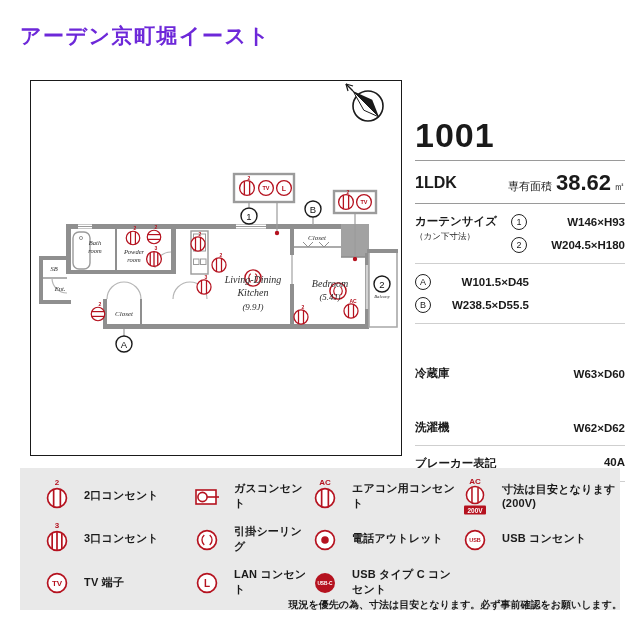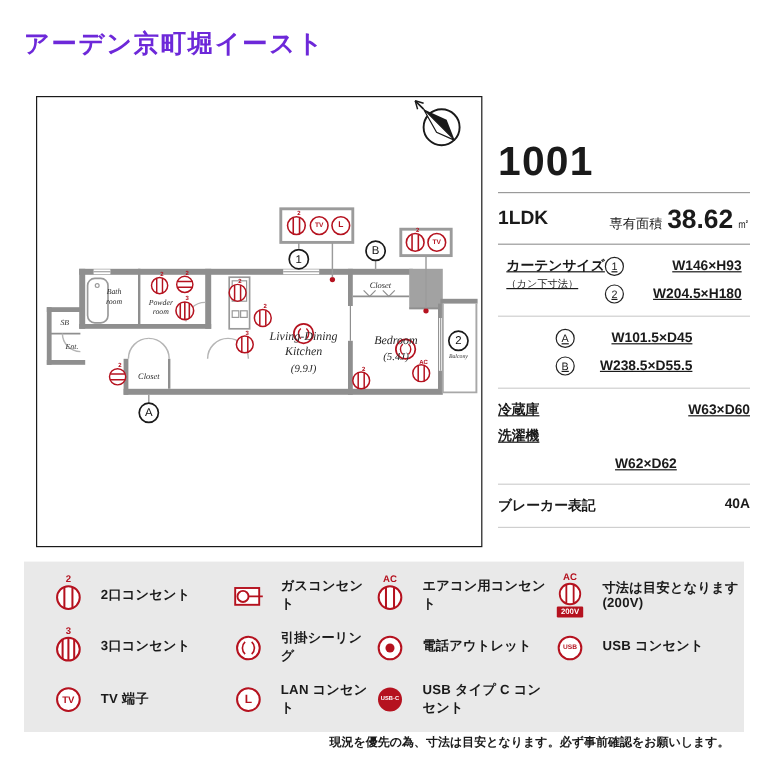--- a/index.html
+++ b/index.html
@@ -12,46 +12,46 @@
   
   .info{position:absolute;left:415px;top:118px;width:210px;font-size:11.5px;}
   .unit-no{font-size:34px;font-weight:800;letter-spacing:1px;line-height:1;
        padding-bottom:8px;border-bottom:1.5px solid #9a9a9a;}
   .r1{display:flex;justify-content:space-between;align-items:center;
        padding:9px 0 7px;border-bottom:1.5px solid #9a9a9a;}
   .ldk{font-size:16px;font-weight:800;}
   .area .al{font-size:11px;font-weight:400;margin-right:4px;}
   .area .av{font-size:22px;font-weight:800;}
   .area .au{font-size:11px;margin-left:3px;}
-  .spec{display:flex;justify-content:center;padding:10px 0;
-       border-bottom:1px solid #cfcfcf;text-decoration:underline;}
+  .spec{display:flex;justify-content:space-between;padding:10px 0;
+       border-bottom:1px solid #cfcfcf;}
   .spec .lbl{font-weight:800;}
   .spec .sub{font-size:8.5px;font-weight:400;margin-top:2px;}
   .vals{display:flex;flex-direction:column;gap:7px;}
   .vrow{display:flex;align-items:center;justify-content:flex-end;gap:10px;}
   .mk{display:inline-flex;width:14px;height:14px;border:1.1px solid #222;
        border-radius:50%;font-size:9px;align-items:center;justify-content:center;
        flex:0 0 auto;font-weight:400;}
   .v{min-width:88px;text-align:right;font-weight:800;}
-  .tworow .vrow{justify-content:space-between;}
+  .tworow .vrow{justify-content:space-between;margin-top:32px;}
   .tworow{flex-direction:column;gap:7px;display:flex;}
   .lastrow{border-bottom:none;}
   .plain{display:flex;justify-content:space-between;padding:10px 0;
        border-bottom:1px solid #cfcfcf;}
   .plain .lbl{font-weight:800;}
   .plain .v2{font-weight:800;}
   
   .legend{position:absolute;left:20px;top:468px;width:600px;height:142px;
        background:#e9e9e9;display:grid;grid-template-columns:150px 118px 150px auto;
        box-sizing:border-box;padding:6px 4px 6px 22px;align-items:center;}
   .li{display:flex;align-items:center;gap:8px;height:42px;}
   .ll{font-size:11px;font-weight:800;letter-spacing:.2px;}
   .lic{flex:0 0 auto;}
   
-  .footnote{position:absolute;right:18px;top:598px;margin:14px;font-size:10px;
+  .footnote{position:absolute;right:18px;top:598px;margin:0;font-size:10px;
        font-weight:800;}
   
   .ro{fill:#fff;stroke:#b5121f;stroke-width:1.6px;}
   .rf{fill:#b5121f;stroke:none;}
   .rl{stroke:#b5121f;stroke-width:1.6px;fill:none;}
   .sup{font:800 8px "Liberation Sans",sans-serif;fill:#b5121f;text-anchor:middle;}
   .sup-s{font:800 5px "Liberation Sans",sans-serif;fill:#b5121f;text-anchor:middle;}
   .t-ic{fill:#b5121f;font-weight:800;text-anchor:middle;
        font-family:"Liberation Sans",sans-serif;dominant-baseline:central;}
   .t-icw{fill:#fff;font-weight:800;text-anchor:middle;
@@ -286,21 +286,21 @@
         <span class="v">W238.5×D55.5</span>
       </div>
     </div>
   </div>
 
   <div class="spec tworow" style="display:flex;">
     <div class="vrow" style="width:100%;">
       <span class="lbl" style="margin-right:auto;font-weight:800">冷蔵庫</span>
       <span class="v">W63×D60</span>
     </div>
-    <div class="vrow" style="width:100%;flex-direction:column;">
+    <div class="vrow" style="width:100%;">
       <span class="lbl" style="margin-right:auto;font-weight:800">洗濯機</span>
       <span class="v">W62×D62</span>
     </div>
   </div>
 
   <div class="plain lastrow">
     <span class="lbl">ブレーカー表記</span>
     <span class="v2">40A</span>
   </div>
 </aside>

